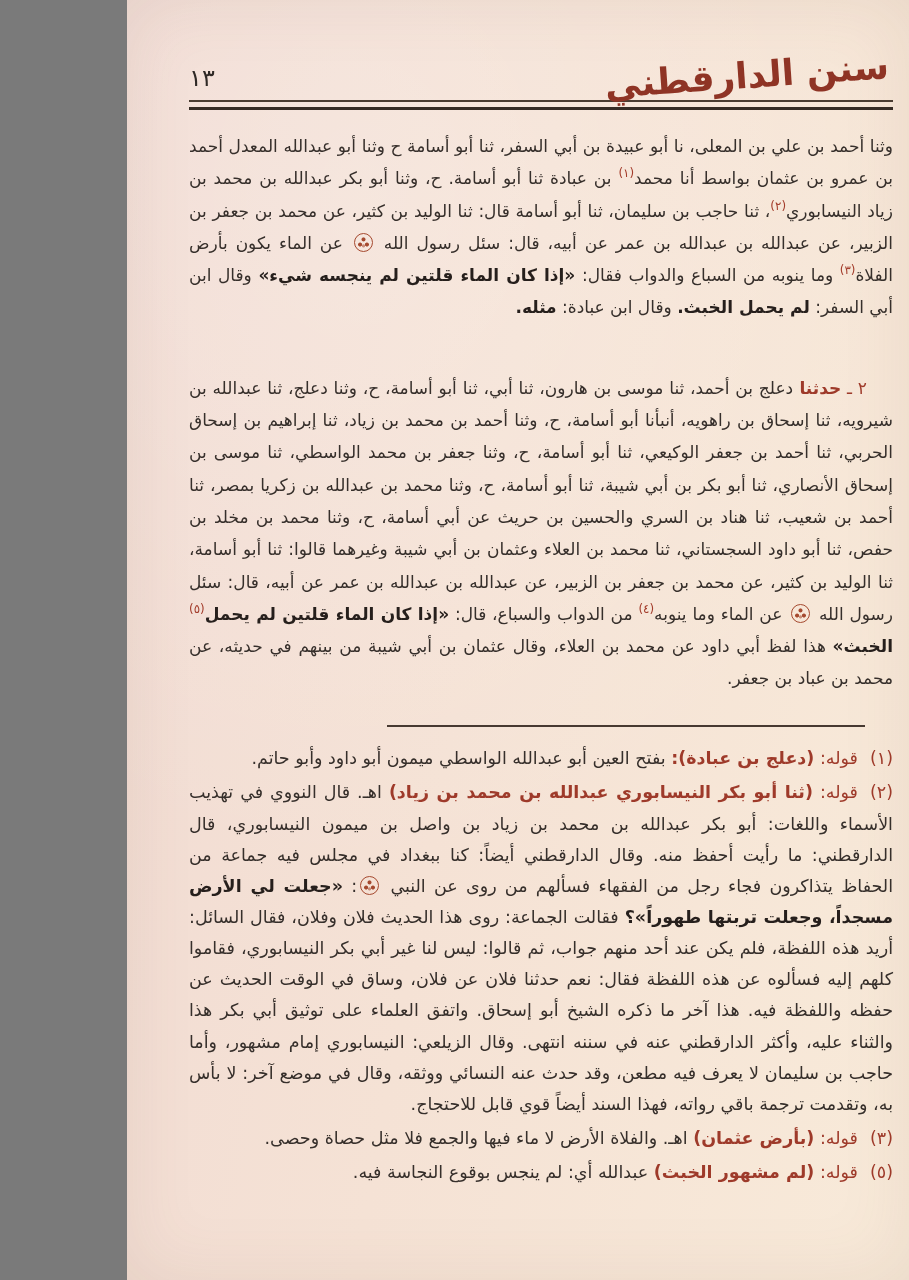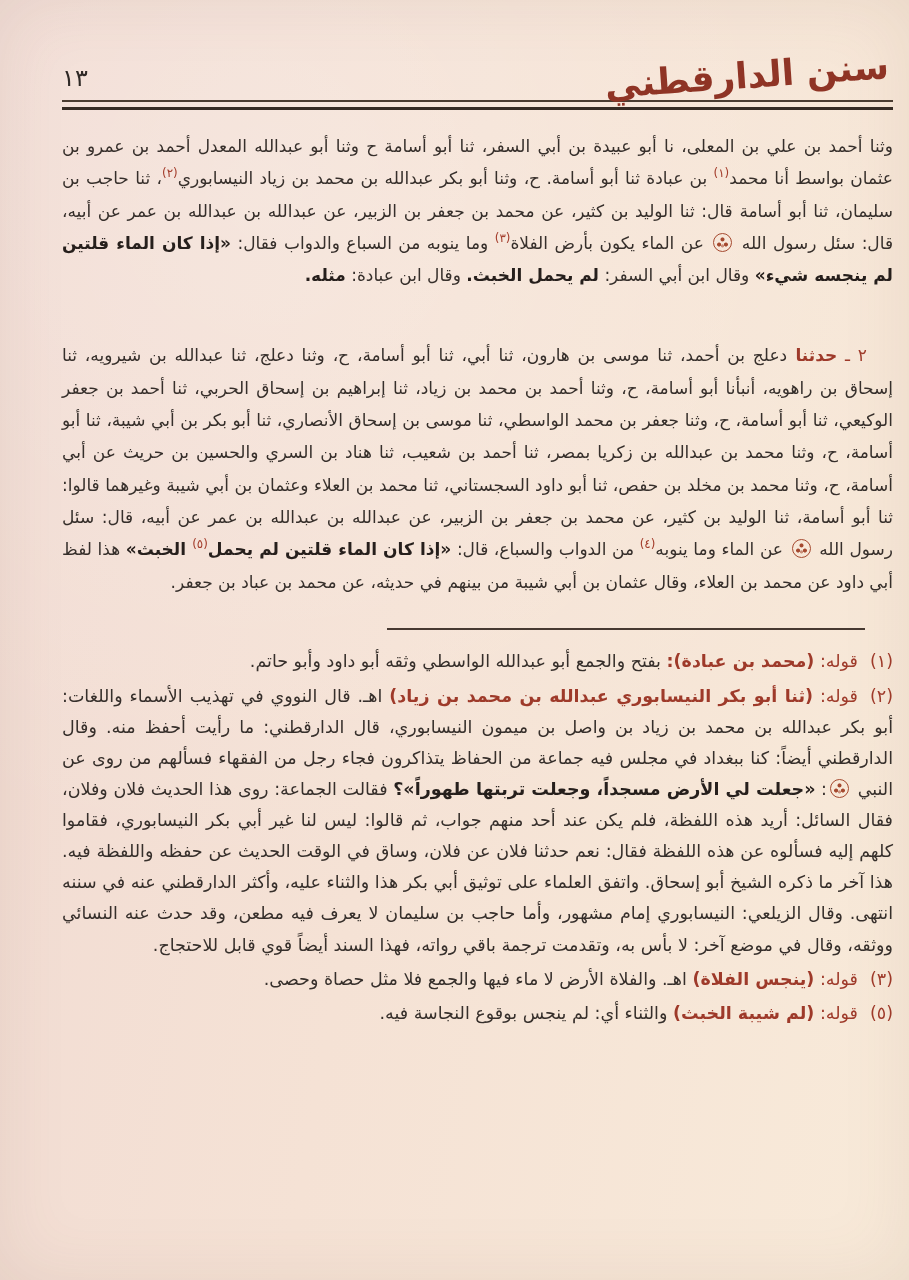--- a/index.html
+++ b/index.html
@@ -1,17 +1,17 @@
 <!DOCTYPE html>
 <html lang="ar" dir="rtl"><head>
 <meta charset="utf-8">
 <style>
   html,body{margin:0;padding:0;background:#7a7a7a;}
   .page{
-    width:909px;height:1280px;overflow:hidden;position:relative;box-sizing:border-box;
+    width:782px;height:1280px;overflow:hidden;position:relative;box-sizing:border-box;
     direction:rtl;
     font-family:"DejaVu Sans",sans-serif;
     color:#362f2b;
     background:
       radial-gradient(120% 90% at 30% 15%, rgba(255,255,255,0.22), transparent 60%),
       linear-gradient(100deg,#f1dbd3 0%, #f5e2d5 45%, #f8ead9 100%);
     box-shadow:inset 0 0 70px rgba(120,80,60,0.10);
   }
   .page-header{display:flex;direction:ltr;justify-content:space-between;align-items:flex-end;
     padding:54px 18px 10px 62px;}
@@ -61,19 +61,19 @@
   </div>
 
   <main class="body-text">
     <p class="para"><span class="run-n">وثنا أحمد بن علي بن المعلى، نا أبو عبيدة بن أبي السفر، ثنا أبو أسامة ح وثنا أبو عبدالله المعدل أحمد بن عمرو بن عثمان بواسط أنا محمد</span><span class="run-sup">(١)</span><span class="run-n"> بن عبادة ثنا أبو أسامة. ح، وثنا أبو بكر عبدالله بن محمد بن زياد النيسابوري</span><span class="run-sup">(٢)</span><span class="run-n">، ثنا حاجب بن سليمان، ثنا أبو أسامة قال: ثنا الوليد بن كثير، عن محمد بن جعفر بن الزبير، عن عبدالله بن عبدالله بن عمر عن أبيه، قال: سئل رسول الله </span><span class="run-saw"></span><span class="run-n"> عن الماء يكون بأرض الفلاة</span><span class="run-sup">(٣)</span><span class="run-n"> وما ينوبه من السباع والدواب فقال: </span><span class="run-b">«إذا كان الماء قلتين لم ينجسه شيء»</span><span class="run-n"> وقال ابن أبي السفر: </span><span class="run-b">لم يحمل الخبث.</span><span class="run-n"> وقال ابن عبادة: </span><span class="run-b">مثله.</span></p>
     <p class="para indent"><span class="run-r">٢ ـ </span><span class="run-rb">حدثنا </span><span class="run-n">دعلج بن أحمد، ثنا موسى بن هارون، ثنا أبي، ثنا أبو أسامة، ح، وثنا دعلج، ثنا عبدالله بن شيرويه، ثنا إسحاق بن راهويه، أنبأنا أبو أسامة، ح، وثنا أحمد بن محمد بن زياد، ثنا إبراهيم بن إسحاق الحربي، ثنا أحمد بن جعفر الوكيعي، ثنا أبو أسامة، ح، وثنا جعفر بن محمد الواسطي، ثنا موسى بن إسحاق الأنصاري، ثنا أبو بكر بن أبي شيبة، ثنا أبو أسامة، ح، وثنا محمد بن عبدالله بن زكريا بمصر، ثنا أحمد بن شعيب، ثنا هناد بن السري والحسين بن حريث عن أبي أسامة، ح، وثنا محمد بن مخلد بن حفص، ثنا أبو داود السجستاني، ثنا محمد بن العلاء وعثمان بن أبي شيبة وغيرهما قالوا: ثنا أبو أسامة، ثنا الوليد بن كثير، عن محمد بن جعفر بن الزبير، عن عبدالله بن عبدالله بن عمر عن أبيه، قال: سئل رسول الله </span><span class="run-saw"></span><span class="run-n"> عن الماء وما ينوبه</span><span class="run-sup">(٤)</span><span class="run-n"> من الدواب والسباع، قال: </span><span class="run-b">«إذا كان الماء قلتين لم يحمل</span><span class="run-sup">(٥)</span><span class="run-b"> الخبث»</span><span class="run-n"> هذا لفظ أبي داود عن محمد بن العلاء، وقال عثمان بن أبي شيبة من بينهم في حديثه، عن محمد بن عباد بن جعفر.</span></p>
   </main>
 
   <div class="footnote-sep"></div>
 
   <section class="footnotes">
-    <p class="footnote"><span class="fn-num">(١)</span><span class="fn-body"><span class="run-r">قوله: </span><span class="run-rb">(محمد بن عبادة):</span><span class="run-n"> بفتح والجمع أبو عبدالله الواسطي وثقه أبو داود وأبو حاتم.</span></span></p>
+    <p class="footnote"><span class="fn-num">(١)</span><span class="fn-body"><span class="run-r">قوله: </span><span class="run-rb">(دعلج بن عبادة):</span><span class="run-n"> بفتح العين أبو عبدالله الواسطي ميمون أبو داود وأبو حاتم.</span></span></p>
     <p class="footnote"><span class="fn-num">(٢)</span><span class="fn-body"><span class="run-r">قوله: </span><span class="run-rb">(ثنا أبو بكر النيسابوري عبدالله بن محمد بن زياد)</span><span class="run-n"> اهـ. قال النووي في تهذيب الأسماء واللغات: أبو بكر عبدالله بن محمد بن زياد بن واصل بن ميمون النيسابوري، قال الدارقطني: ما رأيت أحفظ منه. وقال الدارقطني أيضاً: كنا ببغداد في مجلس فيه جماعة من الحفاظ يتذاكرون فجاء رجل من الفقهاء فسألهم من روى عن النبي </span><span class="run-saw"></span><span class="run-n">: </span><span class="run-b">«جعلت لي الأرض مسجداً، وجعلت تربتها طهوراً»؟</span><span class="run-n"> فقالت الجماعة: روى هذا الحديث فلان وفلان، فقال السائل: أريد هذه اللفظة، فلم يكن عند أحد منهم جواب، ثم قالوا: ليس لنا غير أبي بكر النيسابوري، فقاموا كلهم إليه فسألوه عن هذه اللفظة فقال: نعم حدثنا فلان عن فلان، وساق في الوقت الحديث عن حفظه واللفظة فيه. هذا آخر ما ذكره الشيخ أبو إسحاق. واتفق العلماء على توثيق أبي بكر هذا والثناء عليه، وأكثر الدارقطني عنه في سننه انتهى. وقال الزيلعي: النيسابوري إمام مشهور، وأما حاجب بن سليمان لا يعرف فيه مطعن، وقد حدث عنه النسائي ووثقه، وقال في موضع آخر: لا بأس به، وتقدمت ترجمة باقي رواته، فهذا السند أيضاً قوي قابل للاحتجاج.</span></span></p>
-    <p class="footnote"><span class="fn-num">(٣)</span><span class="fn-body"><span class="run-r">قوله: </span><span class="run-rb">(ينجس الفلاة)</span><span class="run-n"> اهـ. والفلاة الأرض لا ماء فيها والجمع فلا مثل حصاة وحصى.</span></span></p>
-    <p class="footnote"><span class="fn-num">(٥)</span><span class="fn-body"><span class="run-r">قوله: </span><span class="run-rb">(لم شيبة الخبث)</span><span class="run-n"> والثناء أي: لم ينجس بوقوع النجاسة فيه.</span></span></p>
+    <p class="footnote"><span class="fn-num">(٣)</span><span class="fn-body"><span class="run-r">قوله: </span><span class="run-rb">(بأرض عثمان)</span><span class="run-n"> اهـ. والفلاة الأرض لا ماء فيها والجمع فلا مثل حصاة وحصى.</span></span></p>
+    <p class="footnote"><span class="fn-num">(٥)</span><span class="fn-body"><span class="run-r">قوله: </span><span class="run-rb">(لم مشهور الخبث)</span><span class="run-n"> عبدالله أي: لم ينجس بوقوع النجاسة فيه.</span></span></p>
   </section>
 
 </div>
 
 </body></html>

